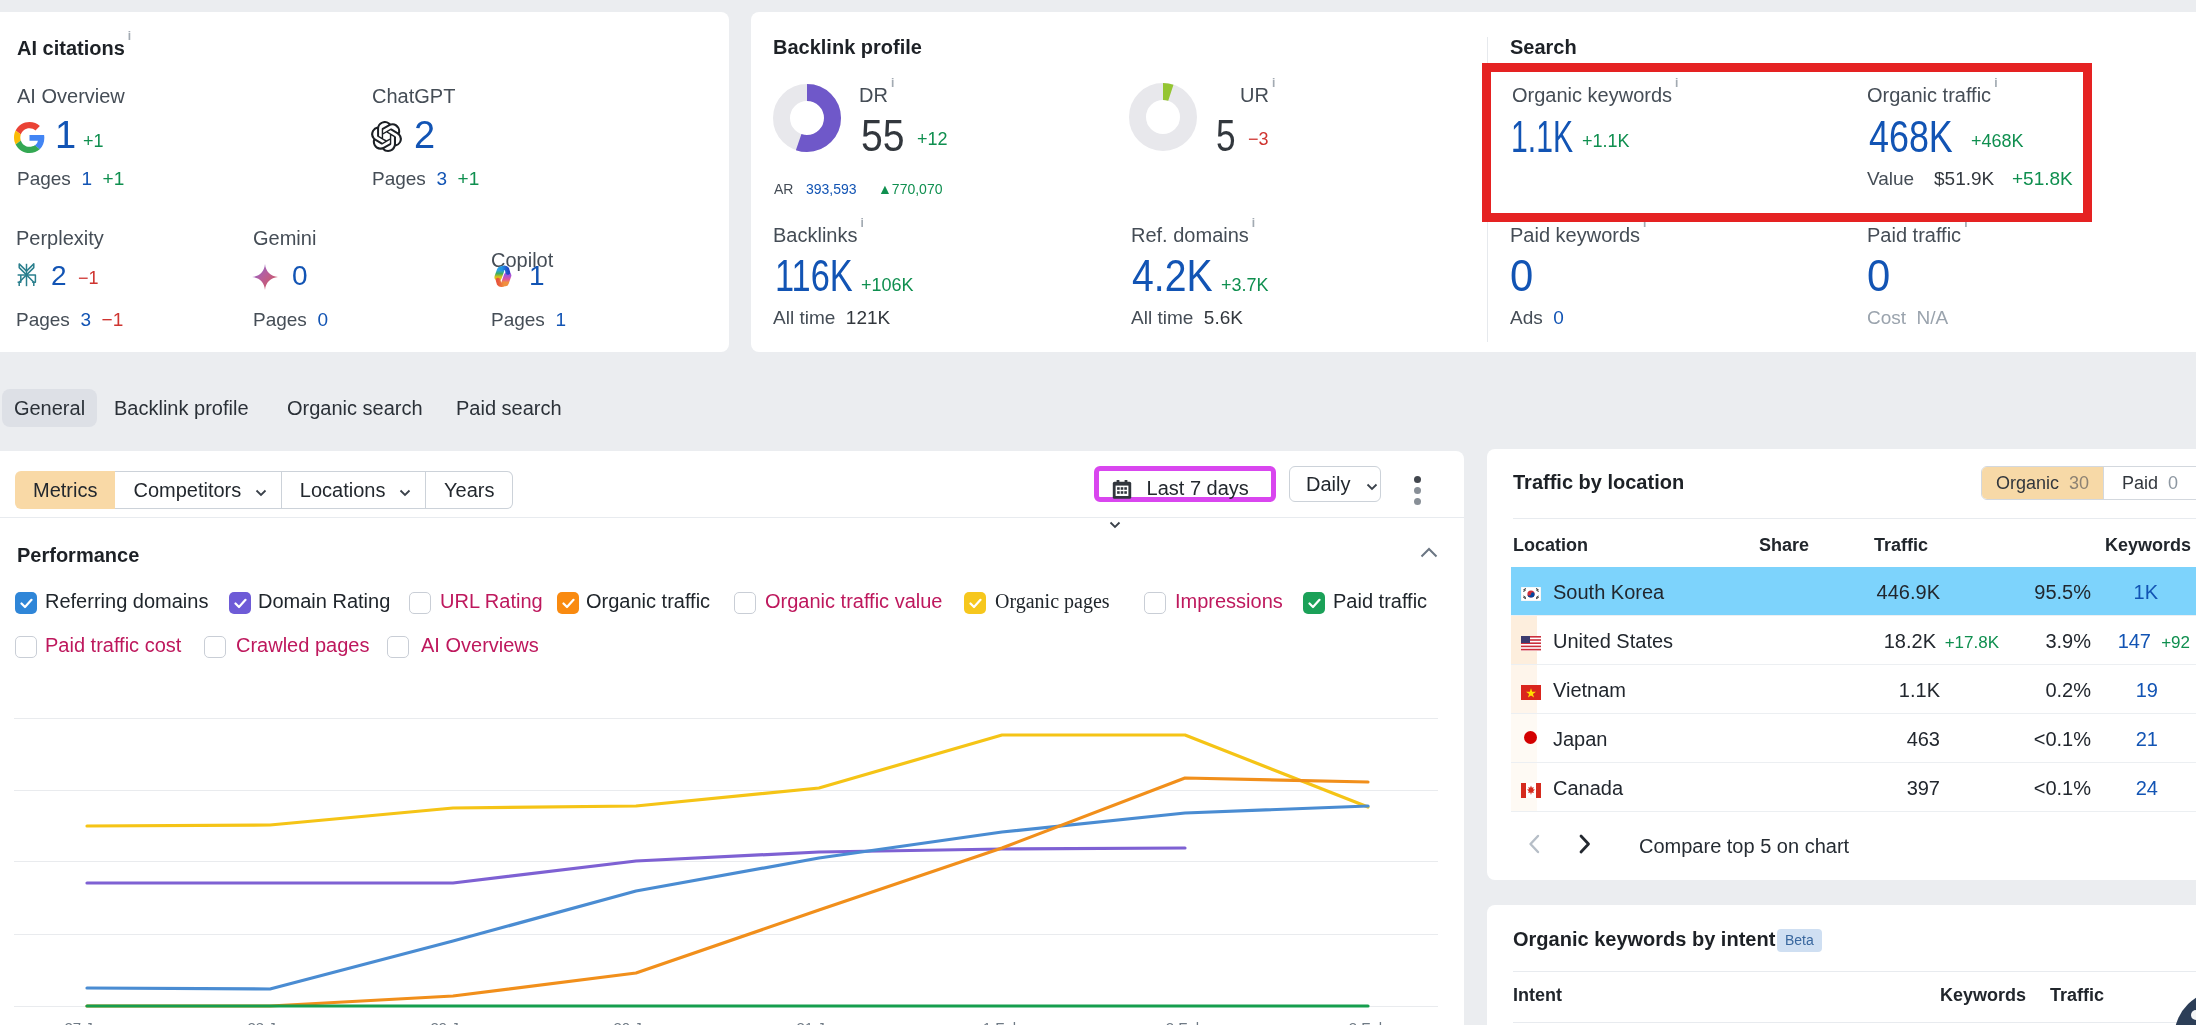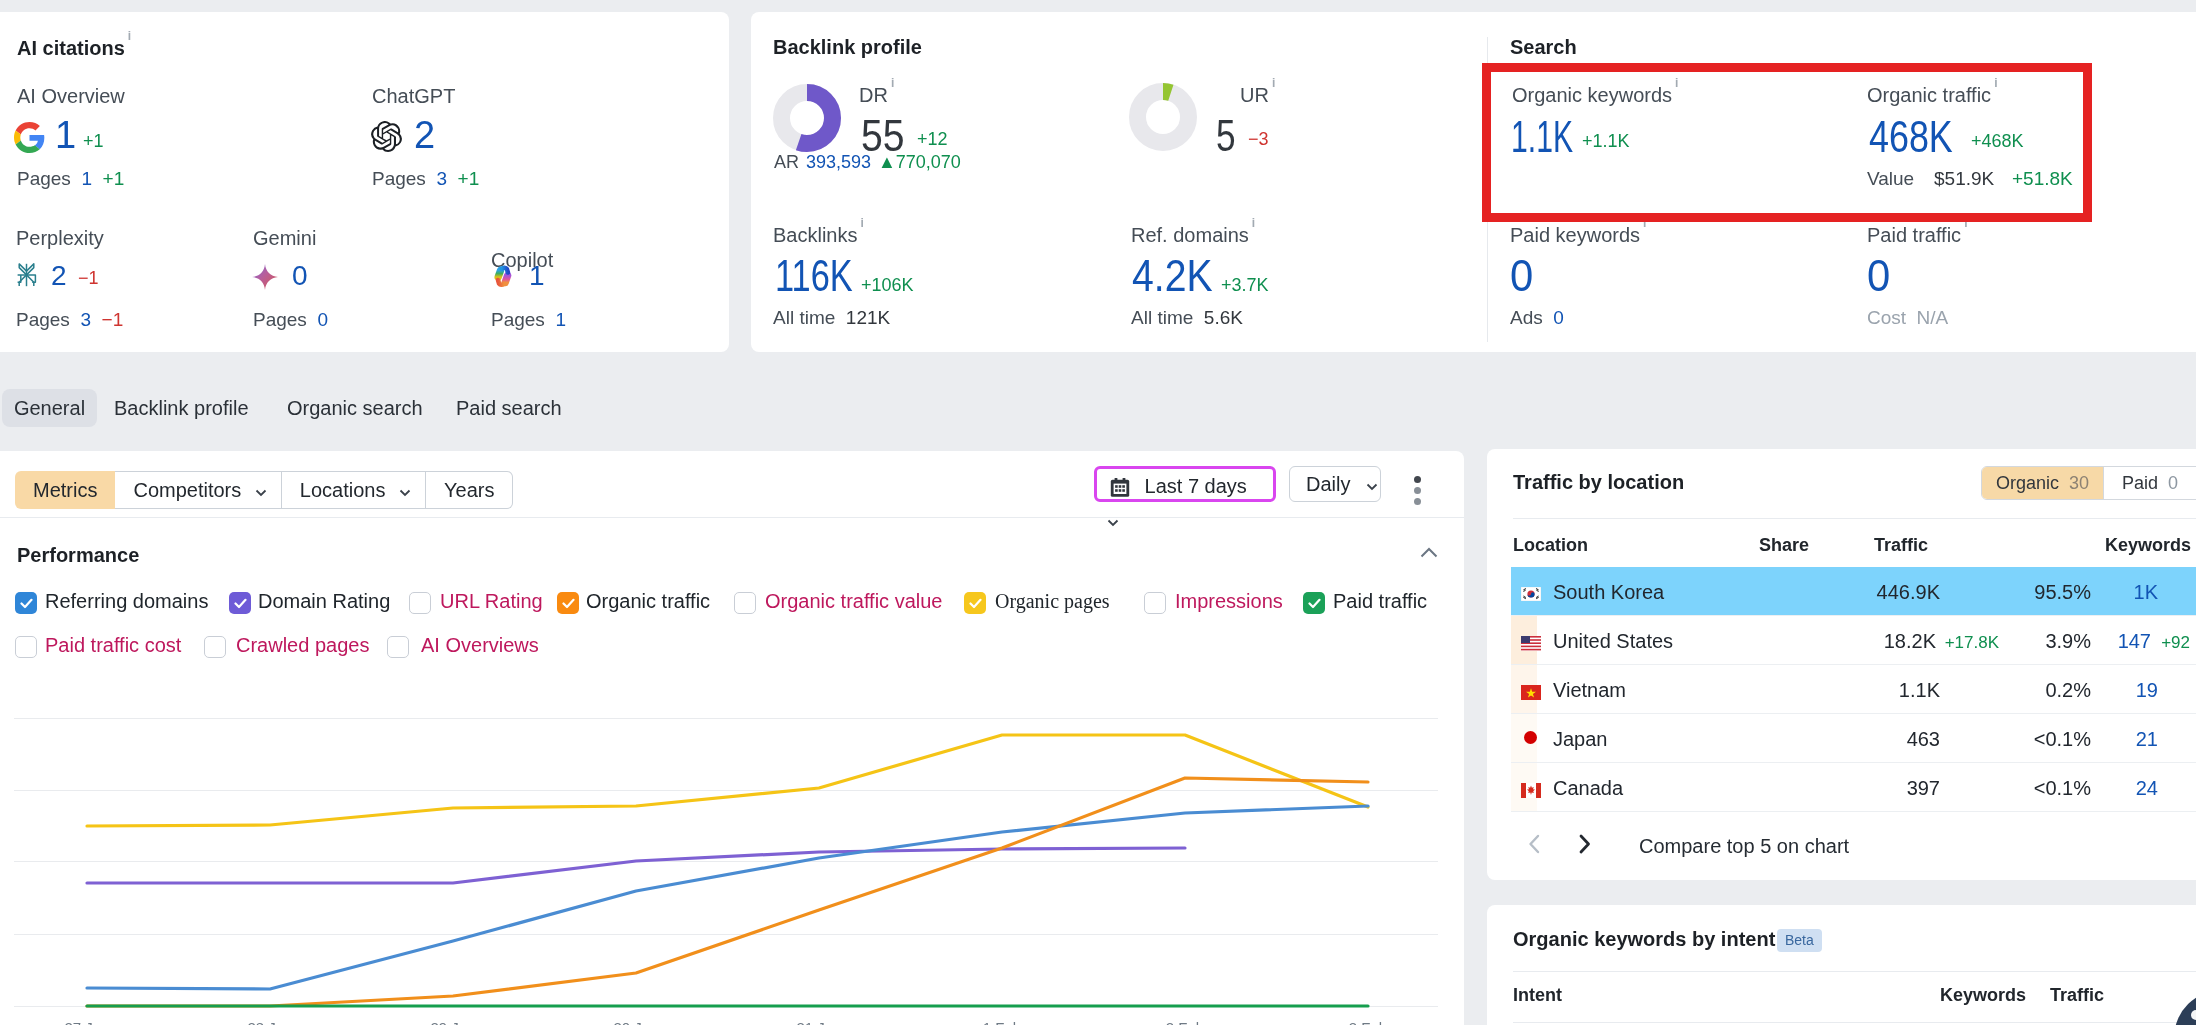--- a/index.html
+++ b/index.html
@@ -126,21 +126,21 @@
 
   <div class="abs" style="left:22px; top:72px;">
     <svg width="68" height="68" viewBox="0 0 68 68">
       <circle cx="34" cy="34" r="25.5" fill="none" stroke="#e8e8ec" stroke-width="17"></circle>
       <circle cx="34" cy="34" r="25.5" fill="none" stroke="#6f58c9" stroke-width="17" stroke-dasharray="88.1 72.1" transform="rotate(-90 34 34)"></circle>
     </svg>
   </div>
   <div class="abs lab" style="left:108px; top:71px;">DR<sup class="i">i</sup></div>
   <div class="abs bigdark" style="left:110px; top:99px; transform:scaleX(0.89);">55</div>
   <div class="abs green" style="left:166px; top:117px; font-size:18px;">+12</div>
-  <div class="abs" style="left:0px; top:140px; font-size:18px; width:100%; height:20px;">
+  <div class="abs" style="left:0px; top:169px; font-size:14px; width:100%; height:20px;">
       <span class="abs" style="left:23px; color:#454d56;">AR</span>
       <span class="abs blue" style="left:55px;">393,593</span>
       <span class="abs green" style="left:127px;">▲770,070</span>
     </div>
 
   <div class="abs lab" style="left:22px; top:211px;">Backlinks<sup class="i">i</sup></div>
   <div class="abs big" style="left:24px; top:239px; transform:scaleX(0.78);">116K</div>
   <div class="abs green" style="left:110px; top:263px; font-size:18px;">+106K</div>
   <div class="abs" style="left:22px; top:295px; font-size:19px; color:#454d56;">All time&nbsp; <span style="color:#32373d;">121K</span></div>
 
@@ -199,21 +199,21 @@
   <div class="abs" style="left:15px; top:20px; height:38px; display:flex; font-size:20px; color:#23282e;">
     <div style="background:#f9d9a6; border-radius:6px 0 0 6px; padding:0 18px; line-height:38px;">Metrics</div>
     <div style="border:1px solid #ccd2d9; border-left:none; padding:0 14px 0 18px; line-height:36px;">Competitors <span style="display:inline-block; margin-left:8px;"><svg width="12" height="8" viewBox="0 0 12 8" fill="none" stroke="#3a414a" stroke-width="1.8">
             <path d="M1.5 1.5 6 6l4.5-4.5"></path>
           </svg></span></div>
     <div style="border:1px solid #ccd2d9; border-left:none; padding:0 14px 0 18px; line-height:36px;">Locations <span style="display:inline-block; margin-left:8px;"><svg width="12" height="8" viewBox="0 0 12 8" fill="none" stroke="#3a414a" stroke-width="1.8">
             <path d="M1.5 1.5 6 6l4.5-4.5"></path>
           </svg></span></div>
     <div style="border:1px solid #ccd2d9; border-left:none; border-radius:0 6px 6px 0; padding:0 18px; line-height:36px;">Years</div>
   </div>
-  <div class="abs" style="left:1094px; top:15px; width:182px; height:36px; border:3px solid #d946ef; border-radius:6px; line-height:34px; font-size:20px; color:#23282e;">
+  <div class="abs" style="left:1094px; top:15px; width:182px; height:36px; border:5px solid #d946ef; border-radius:6px; line-height:34px; font-size:20px; color:#23282e;">
     <span style="margin-left:13px; display:inline-block; vertical-align:middle;"><svg width="20" height="19" viewBox="0 0 20 19">
           <g fill="#31363d">
             <rect x="4.6" y="0" width="2.8" height="3.4" rx="0.6"></rect>
             <rect x="12.6" y="0" width="2.8" height="3.4" rx="0.6"></rect>
             <rect x="0.8" y="1.8" width="18.4" height="17" rx="1.6"></rect>
           </g>
           <rect x="3.6" y="5.6" width="12.8" height="10.4" fill="#fff"></rect>
           <g fill="#31363d">
             <rect x="5.1" y="7.2" width="2.6" height="2.6"></rect>
             <rect x="8.7" y="7.2" width="2.6" height="2.6"></rect>

